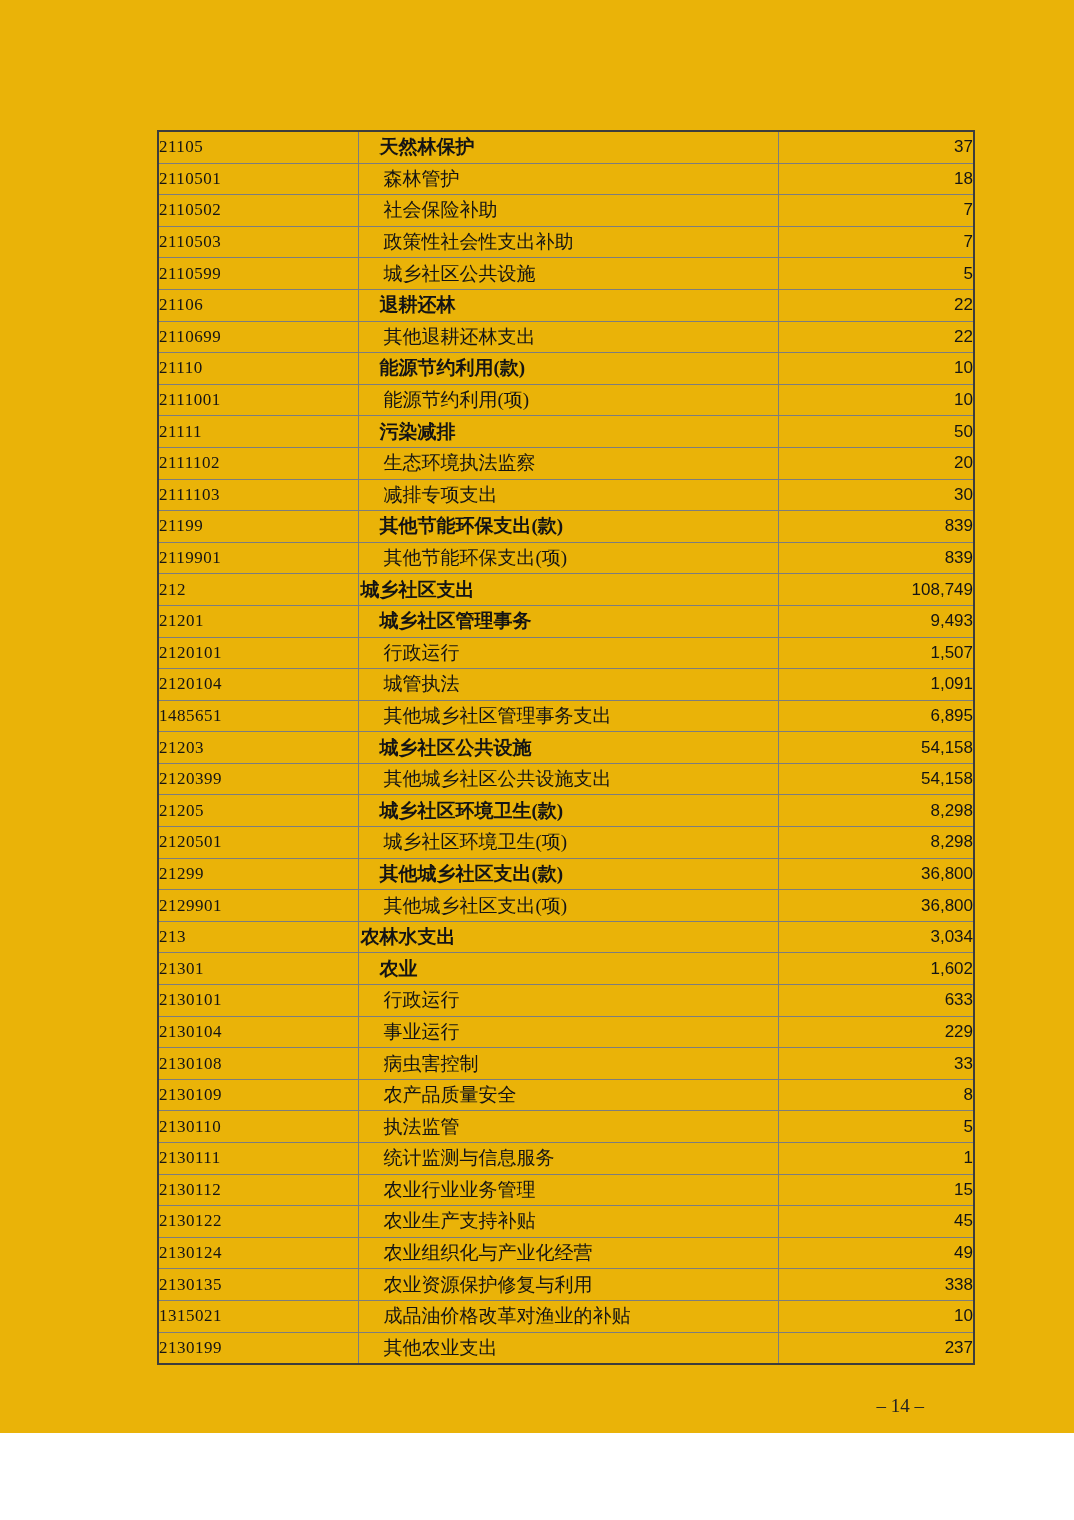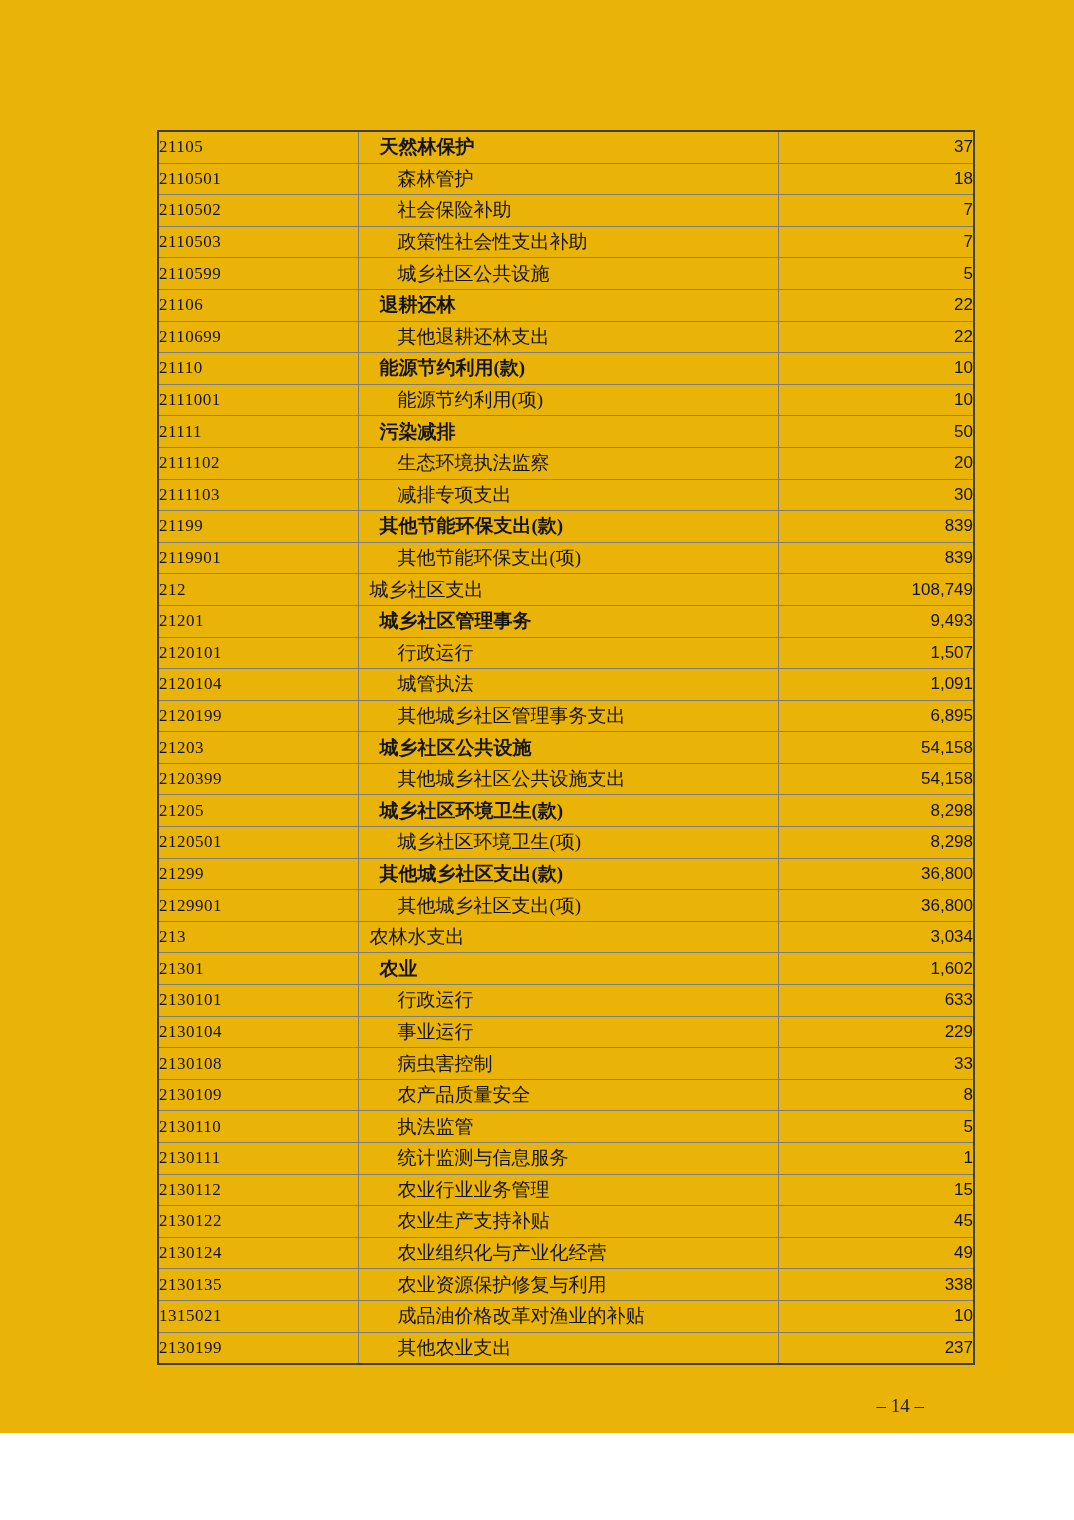--- a/index.html
+++ b/index.html
@@ -34,23 +34,23 @@
     color: #141414;
   }
   td.code {
     font-size: 17px;
     padding-left: 4px;
     letter-spacing: 0.5px;
   }
   td.name {
     font-size: 19px;
   }
-  td.name.level-1 { padding-left: 11px;  font-weight: normal; }
+  td.name.level-1 { padding-left: 2px;  font-weight: bold; }
   td.name.level-2 { padding-left: 21px; font-weight: bold; }
-  td.name.level-3 { padding-left: 39px; font-weight: normal; }
+  td.name.level-3 { padding-left: 25px; font-weight: normal; }
   td.amount {
     font-family: "Liberation Sans", sans-serif;
     font-size: 17px;
     text-align: right;
     padding-right: 5px;
   }
   .page-footer {
     position: absolute;
     top: 1395px;
     left: 840px;
@@ -157,21 +157,21 @@
       <td class="code">2120101</td>
       <td class="name level-3">行政运行</td>
       <td class="amount">1,507</td>
     </tr>
         <tr>
       <td class="code">2120104</td>
       <td class="name level-3">城管执法</td>
       <td class="amount">1,091</td>
     </tr>
         <tr>
-      <td class="code">2120199</td>
+      <td class="code">1485651</td>
       <td class="name level-3">其他城乡社区管理事务支出</td>
       <td class="amount">6,895</td>
     </tr>
         <tr>
       <td class="code">21203</td>
       <td class="name level-2">城乡社区公共设施</td>
       <td class="amount">54,158</td>
     </tr>
         <tr>
       <td class="code">2120399</td>

